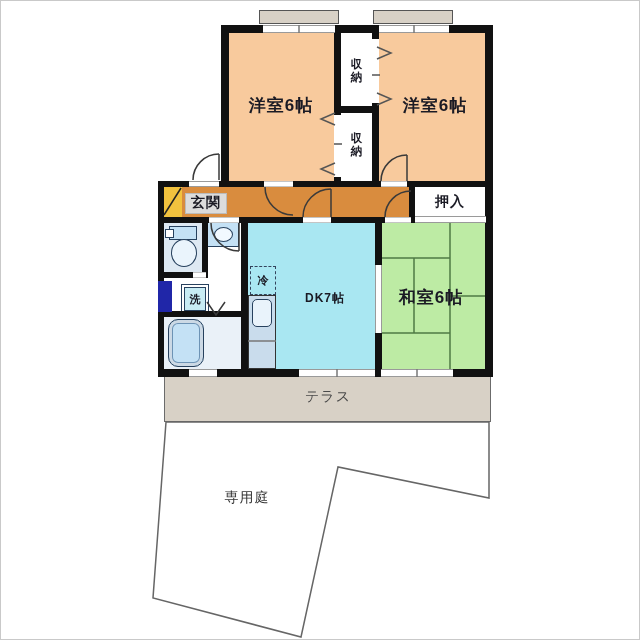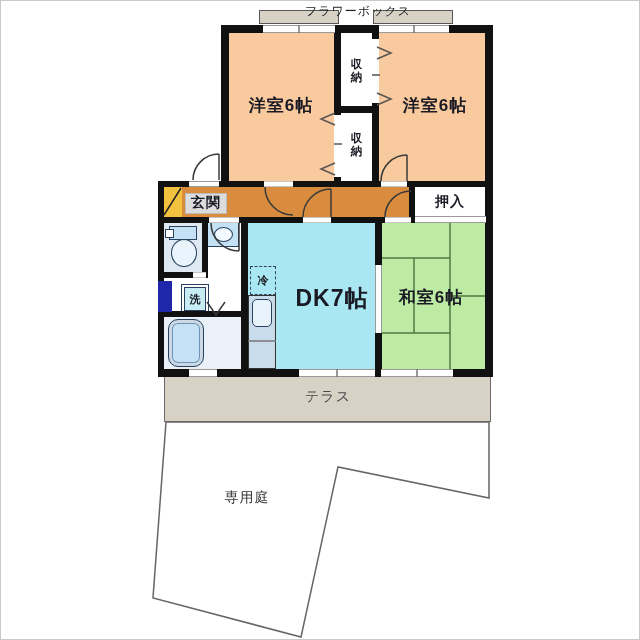--- a/index.html
+++ b/index.html
@@ -154,25 +154,24 @@
 
     <g stroke="#777" stroke-width="1.5">
       <line x1="298" y1="24" x2="298" y2="32"></line>
       <line x1="413" y1="24" x2="413" y2="32"></line>
       <line x1="336" y1="368" x2="336" y2="376"></line>
       <line x1="416" y1="368" x2="416" y2="376"></line>
       <line x1="247" y1="340" x2="275" y2="340"></line>
     </g>
   </svg>
 
-  <div class="lbl" style="left:357px;top:10px;font-size:12px;font-weight:normal;color:#222;">フラワーボックス</div>
   <div class="lbl" style="left:280px;top:104px;font-size:17px;">洋室6帖</div>
   <div class="lbl" style="left:434px;top:104px;font-size:17px;">洋室6帖</div>
   <div class="lbl vert" style="left:356px;top:70px;white-space:normal;">収納</div>
   <div class="lbl vert" style="left:356px;top:144px;white-space:normal;">収納</div>
   <div class="lbl" style="left:205px;top:202px;font-size:14px;">玄関</div>
   <div class="lbl" style="left:449px;top:201px;font-size:14px;">押入</div>
-  <div class="lbl" style="left:331px;top:297px;font-size:23px;text-align:center;">DK7帖</div>
+  <div class="lbl" style="left:324px;top:297px;font-size:12px;text-align:center;">DK7帖</div>
   <div class="lbl" style="left:430px;top:296px;font-size:17px;">和室6帖</div>
   <div class="lbl" style="left:327px;top:396px;font-size:14px;font-weight:normal;color:#4a4a4a;">テラス</div>
   <div class="lbl" style="left:246px;top:497px;font-size:14px;font-weight:normal;color:#333;">専用庭</div>
 
 </div>
 
 </body></html>

